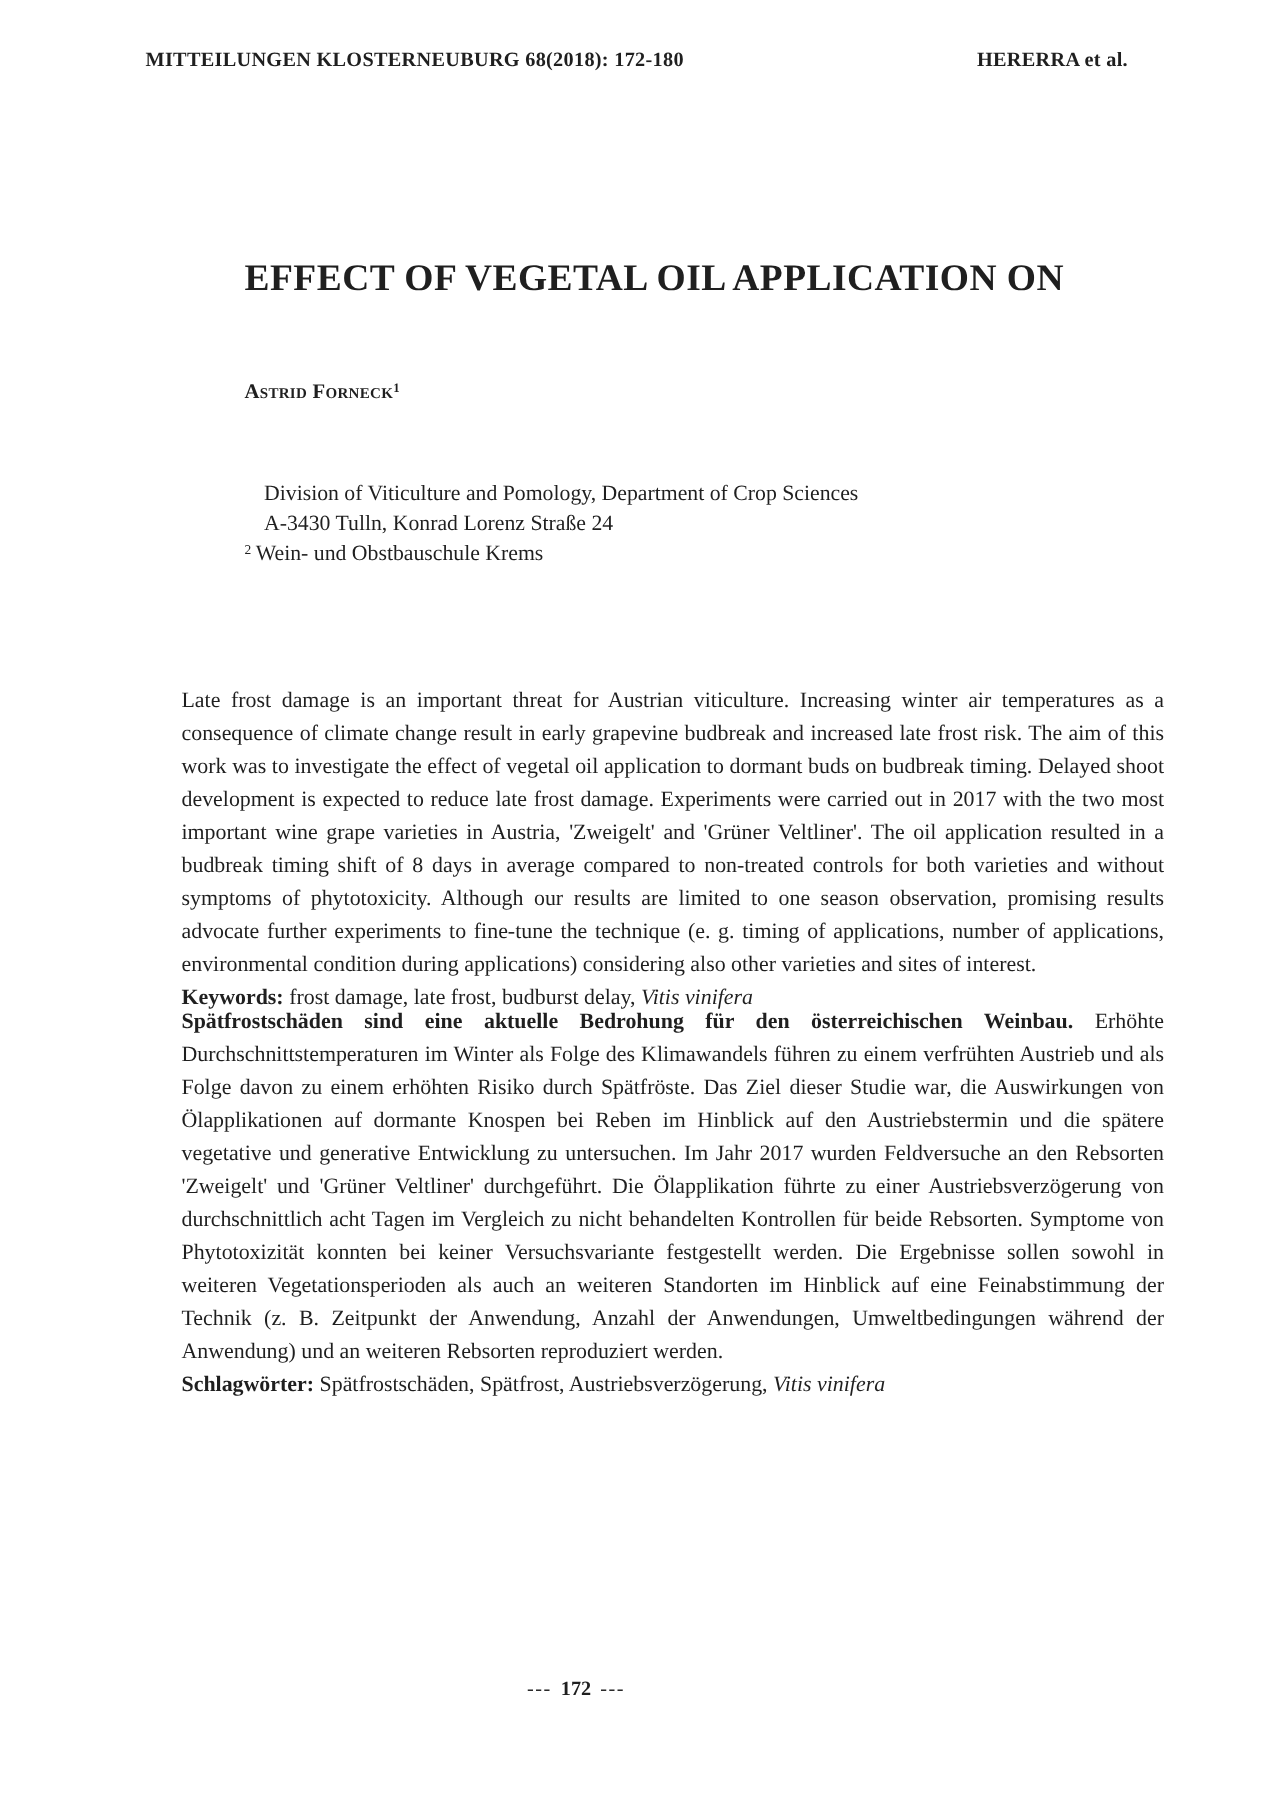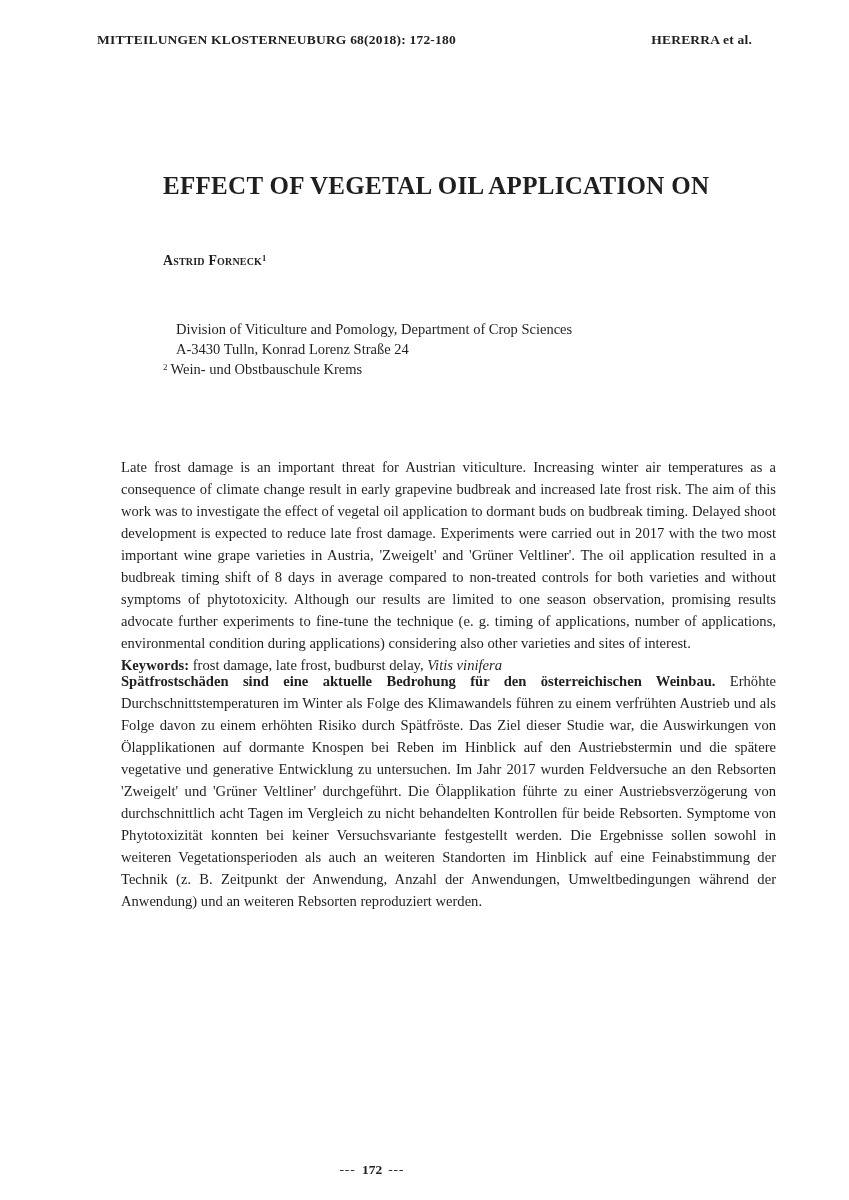--- a/index.html
+++ b/index.html
@@ -76,25 +76,24 @@
     text-align: justify;
     margin-left: 24px;
   }
   .abstract-en { top: 456px; }
   .abstract-de { top: 670px; }
   .kw-label, .lead-bold { font-weight: bold; }
   .kw-italic { font-style: italic; }
   .page-footer {
     position: absolute;
     top: 1118px;
-    left: 82px;
+    left: 94px;
     width: 580px;
     text-align: center;
     font-size: 13.5px;
-    margin-top: 44px;
   }
   .footer-page-num { font-weight: bold; margin: 0 6px; }
   .footer-dash { letter-spacing: 1px; color: #2a2a2a; }
 </style>
 </head>
 <body>
 
 <div class="page">
 
   <div class="running-header">
@@ -126,19 +125,22 @@
     <div><span>Late frost damage is an important threat for Austrian viticulture. Increasing winter air temperatures as a consequence of climate change result in early grapevine budbreak and increased late frost risk. The aim of this work was to investigate the effect of vegetal oil application to dormant buds on budbreak timing. Delayed shoot development is expected to reduce late frost damage. Experiments were carried out in 2017 with the two most important wine grape varieties in Austria, 'Zweigelt' and 'Grüner Veltliner'. The oil application resulted in a budbreak timing shift of 8 days in average compared to non-treated controls for both varieties and without symptoms of phytotoxicity. Although our results are limited to one season observation, promising results advocate further experiments to fine-tune the technique (e. g. timing of applications, number of applications, environmental condition during applications) considering also other varieties and sites of interest.</span></div>
     <div>
       <span class="kw-label">Keywords:</span><span> frost damage, late frost, budburst delay, </span><span class="kw-italic">Vitis vinifera</span>
     </div>
   </div>
 
   <div class="abstract abstract-de">
     <div>
       <span class="lead-bold">Spätfrostschäden sind eine aktuelle Bedrohung für den österreichischen Weinbau.</span><span> Erhöhte Durchschnittstemperaturen im Winter als Folge des Klimawandels führen zu einem verfrühten Austrieb und als Folge davon zu einem erhöhten Risiko durch Spätfröste. Das Ziel dieser Studie war, die Auswirkungen von Ölapplikationen auf dormante Knospen bei Reben im Hinblick auf den Austriebstermin und die spätere vegetative und generative Entwicklung zu untersuchen. Im Jahr 2017 wurden Feldversuche an den Rebsorten 'Zweigelt' und 'Grüner Veltliner' durchgeführt. Die Ölapplikation führte zu einer Austriebsverzögerung von durchschnittlich acht Tagen im Vergleich zu nicht behandelten Kontrollen für beide Rebsorten. Symptome von Phytotoxizität konnten bei keiner Versuchsvariante festgestellt werden. Die Ergebnisse sollen sowohl in weiteren Vegetationsperioden als auch an weiteren Standorten im Hinblick auf eine Feinabstimmung der Technik (z. B. Zeitpunkt der Anwendung, Anzahl der Anwendungen, Umweltbedingungen während der Anwendung) und an weiteren Rebsorten reproduziert werden.</span>
     </div>
+    <div>
+      <span class="kw-label">Schlagwörter:</span><span> Spätfrostschäden, Spätfrost, Austriebsverzögerung, </span><span class="kw-italic">Vitis vinifera</span>
+    </div>
   </div>
 
   <div class="page-footer">
     <span class="footer-dash">---</span><span class="footer-page-num">172</span><span class="footer-dash">---</span>
   </div>
 
 </div>
 
 </body></html>

